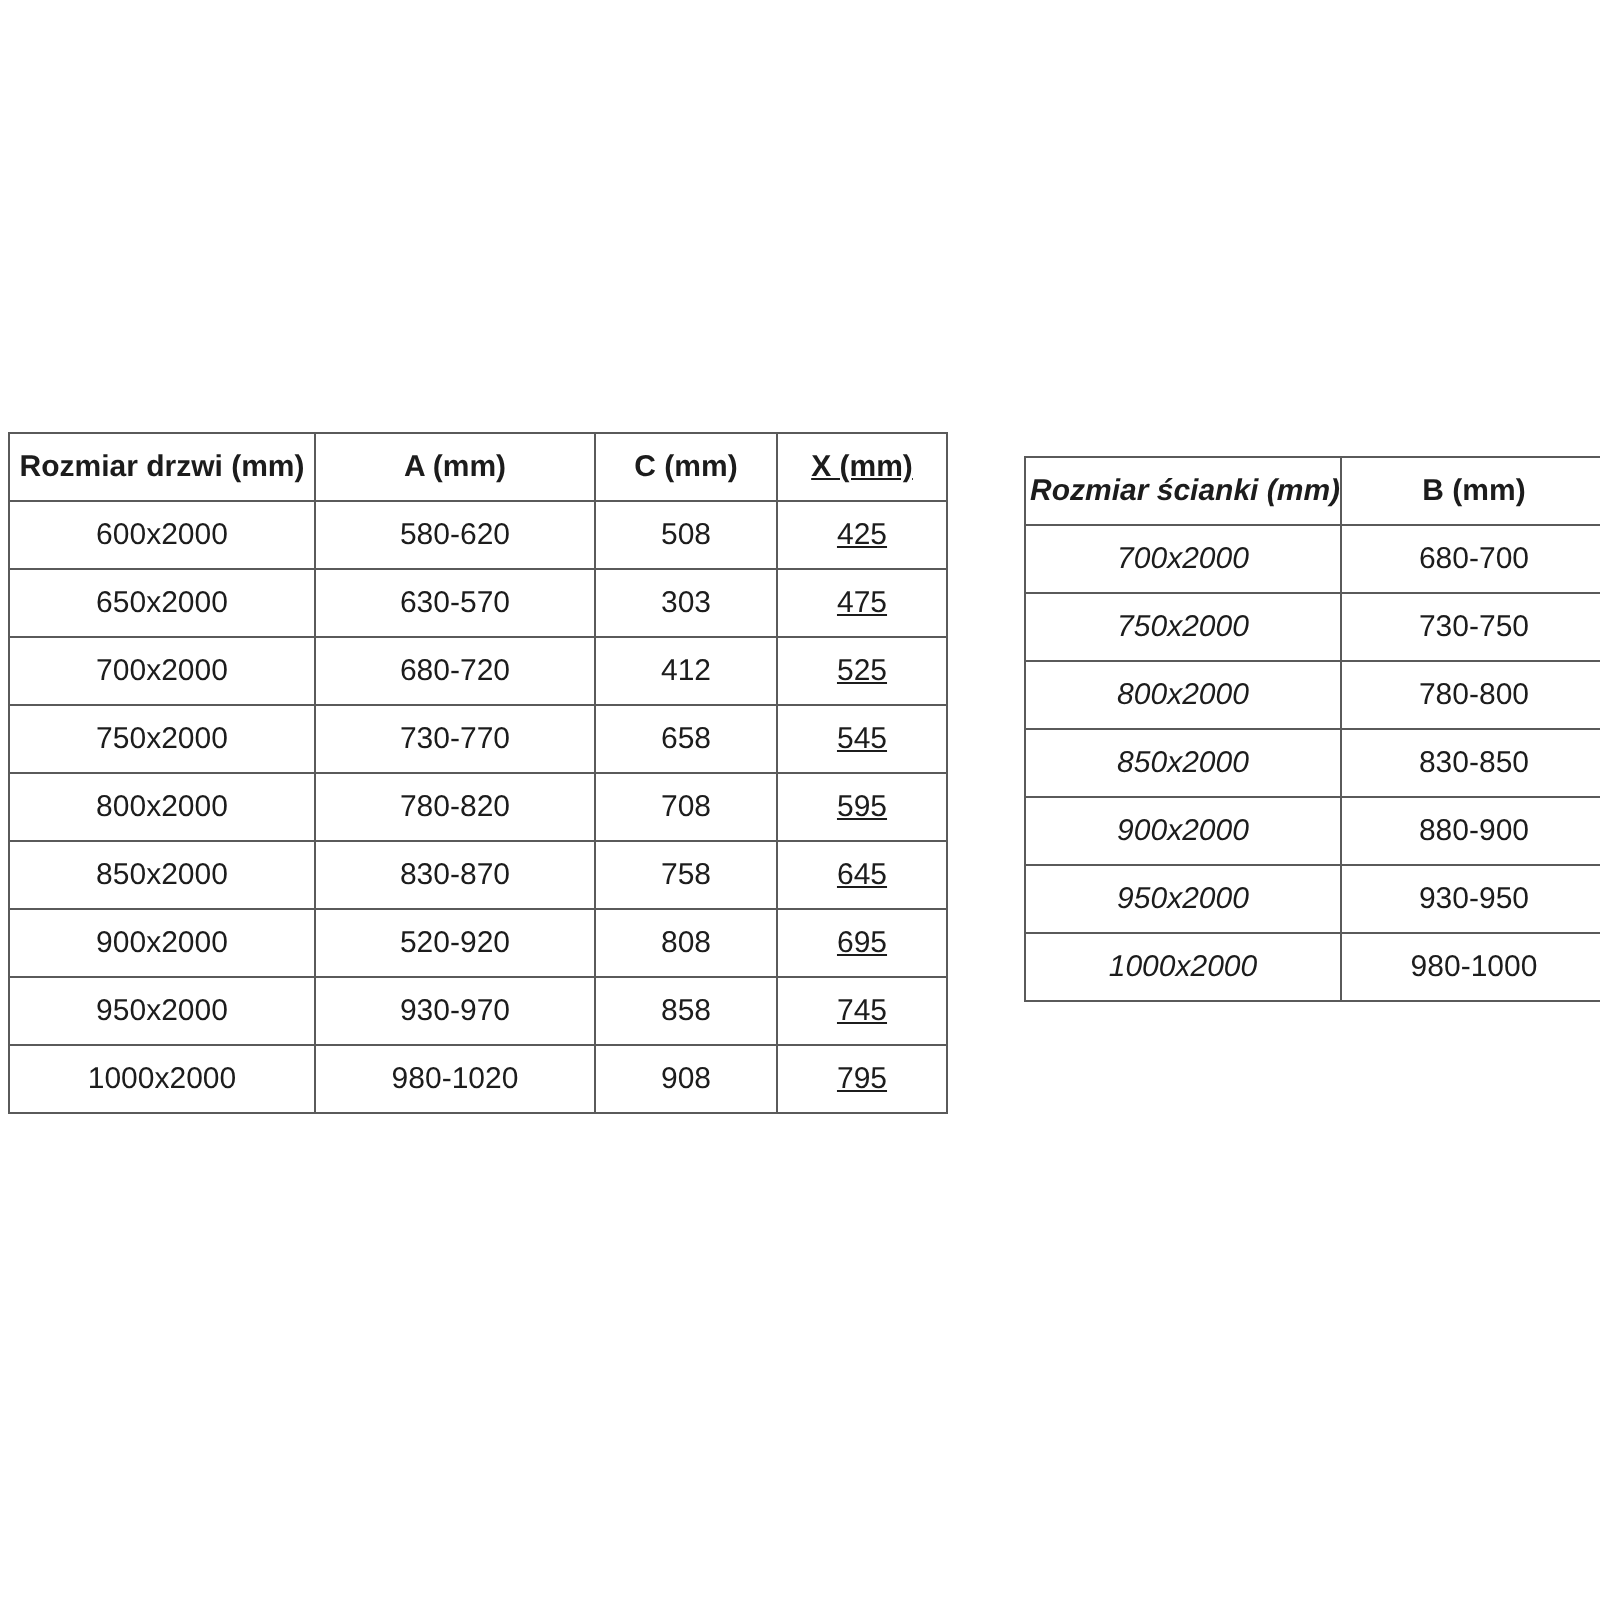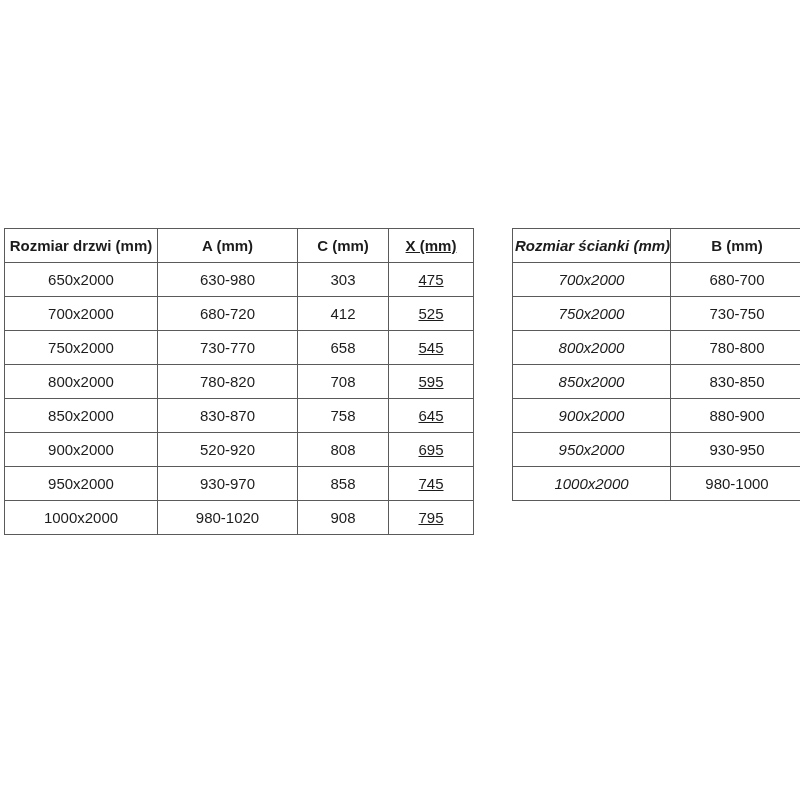--- a/index.html
+++ b/index.html
@@ -29,21 +29,21 @@
     padding: 0 2px;
     overflow: hidden;
     white-space: nowrap;
   }
   .spec-table th {
     font-weight: bold;
     font-size: 15px;
   }
   #table-doors {
     left: 4px;
-    top: 228px;
+    top: 216px;
     width: 450px;
   }
   #table-doors th:nth-child(1), #table-doors td:nth-child(1) { width: 148px; }
   #table-doors th:nth-child(2), #table-doors td:nth-child(2) { width: 135px; }
   #table-doors th:nth-child(3), #table-doors td:nth-child(3) { width: 86px; text-align: center; }
   #table-doors th:nth-child(4), #table-doors td:nth-child(4) { width: 80px; text-decoration: underline; }
 
   #table-walls {
     left: 512px;
     top: 228px;
@@ -59,22 +59,28 @@
     <thead>
       <tr>
         <th>Rozmiar drzwi (mm)</th>
         <th>A (mm)</th>
         <th>C (mm)</th>
         <th>X (mm)</th>
       </tr>
     </thead>
     <tbody>
       <tr>
+        <td>600x2000</td>
+        <td>580-620</td>
+        <td>508</td>
+        <td>425</td>
+      </tr>
+      <tr>
         <td>650x2000</td>
-        <td>630-980</td>
+        <td>630-570</td>
         <td>303</td>
         <td>475</td>
       </tr>
       <tr>
         <td>700x2000</td>
         <td>680-720</td>
         <td>412</td>
         <td>525</td>
       </tr>
       <tr>

